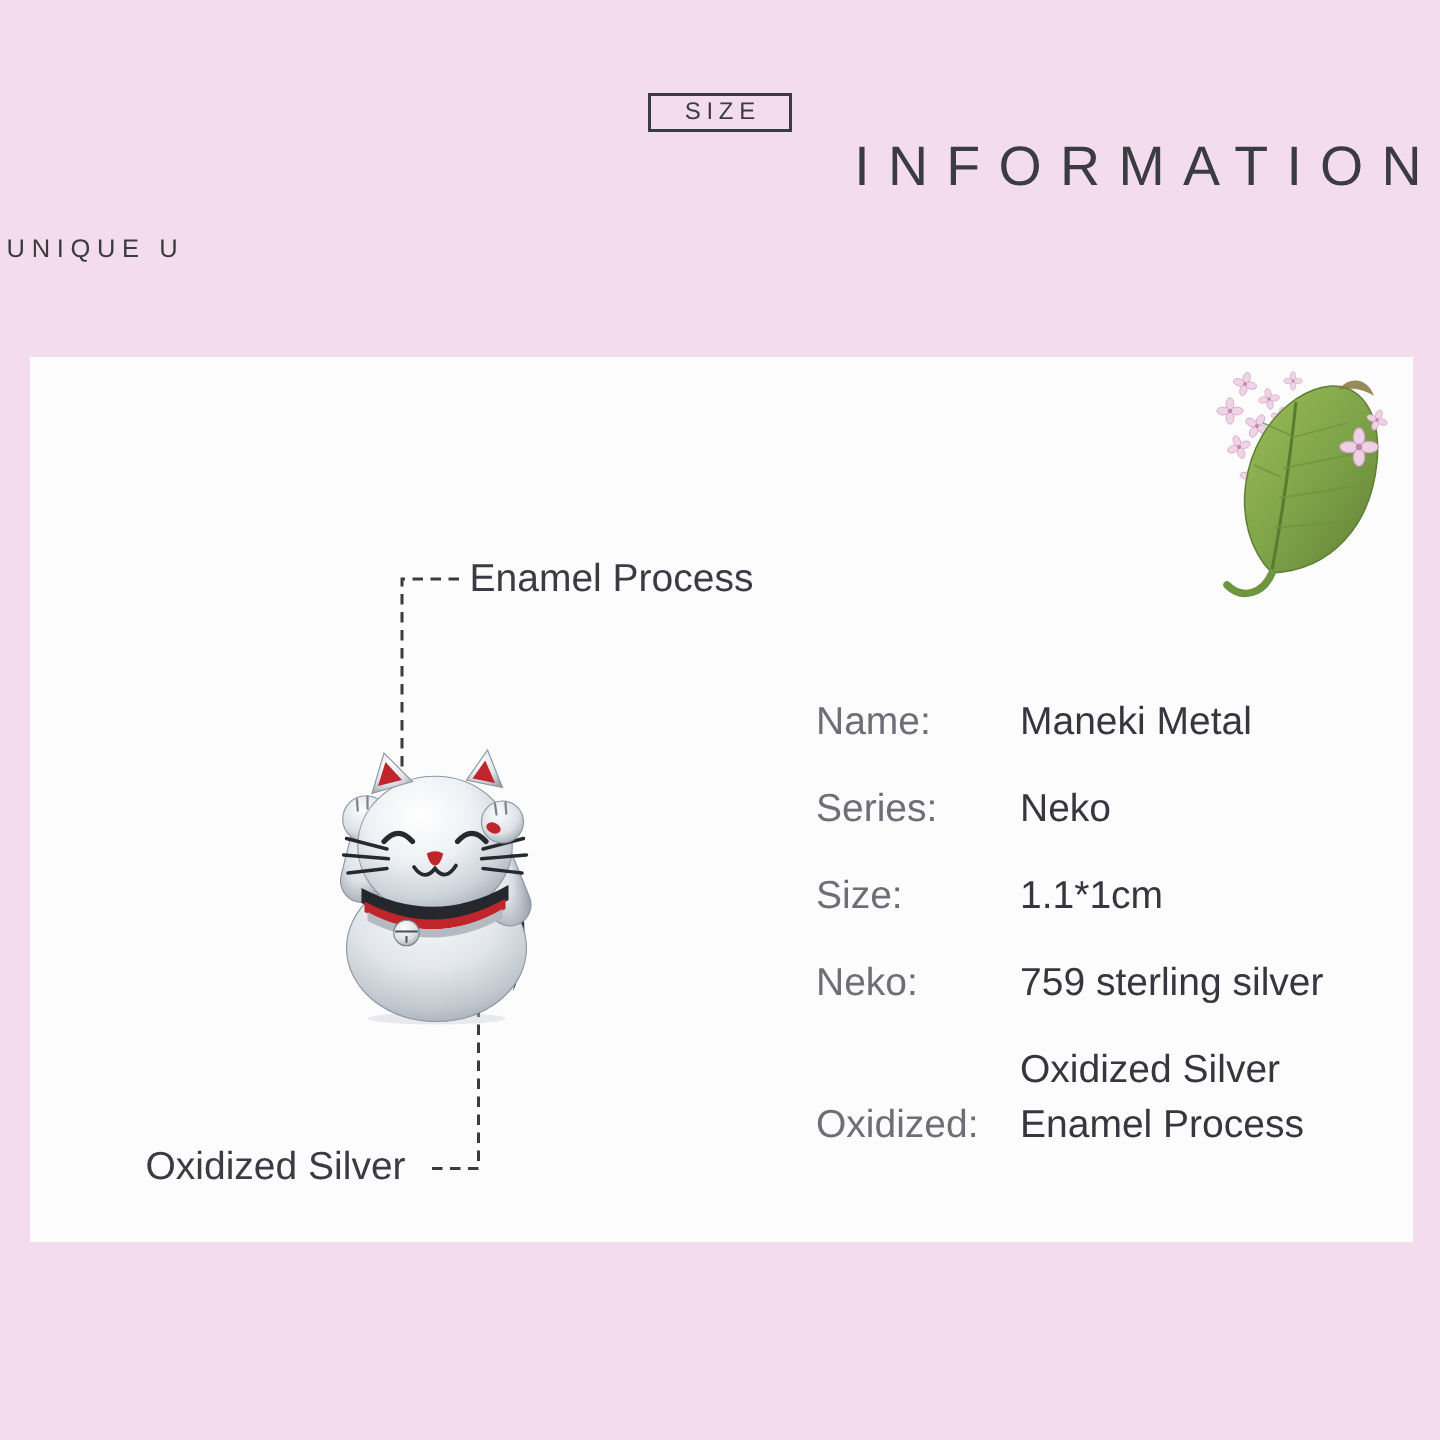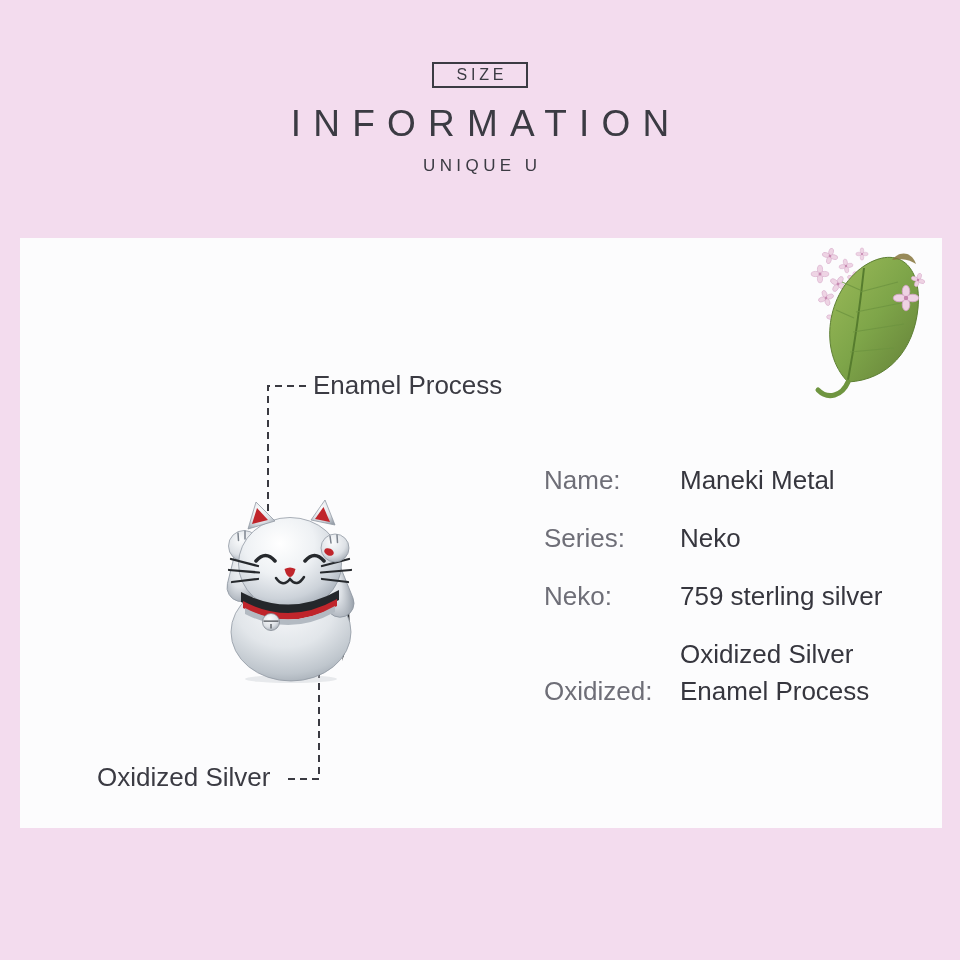--- a/index.html
+++ b/index.html
@@ -12,26 +12,26 @@
   .stage{position:relative;width:960px;height:828px;background:var(--bg);overflow:hidden;}
 
   
   .size-badge{
     position:absolute;top:62px;left:50%;transform:translateX(-50%);
     border:2px solid var(--ink);color:var(--ink);
     font-size:16px;letter-spacing:.24em;text-indent:.24em;
     padding:2px 0;width:96px;text-align:center;
   }
   .page-title{
-    position:absolute;top:103px;left:0;width:100%;text-align:center;
+    position:absolute;top:90px;left:0;width:100%;text-align:right;
     font-size:37px;font-weight:400;color:var(--ink);
     letter-spacing:.33em;text-indent:.33em;
   }
   .brand-subtitle{
-    position:absolute;top:156px;left:0;width:100%;text-align:center;
+    position:absolute;top:156px;left:0;width:100%;text-align:left;
     font-size:17px;color:var(--ink);letter-spacing:.26em;text-indent:.26em;
   }
 
   
   .card{
     position:absolute;left:20px;top:238px;width:922px;height:674px;
     background:var(--card);
   }
   .decoration{position:absolute;right:16px;top:2px;width:126px;height:162px;}
   .leader-lines{position:absolute;left:0;top:0;width:922px;height:674px;pointer-events:none;}
@@ -165,20 +165,24 @@
     <div class="specs">
       <div class="spec-row">
         <div class="lbl">Name:</div>
         <div class="val">Maneki Metal</div>
       </div>
       <div class="spec-row">
         <div class="lbl">Series:</div>
         <div class="val">Neko</div>
       </div>
       <div class="spec-row">
+        <div class="lbl">Size:</div>
+        <div class="val">1.1*1cm</div>
+      </div>
+      <div class="spec-row">
         <div class="lbl">Neko:</div>
         <div class="val">759 sterling silver</div>
       </div>
       <div class="spec-row">
         <div class="lbl">Oxidized:</div>
         <div class="val">
           <div>Oxidized Silver</div>
           <div class="val-line2">Enamel Process</div>
         </div>
       </div>

